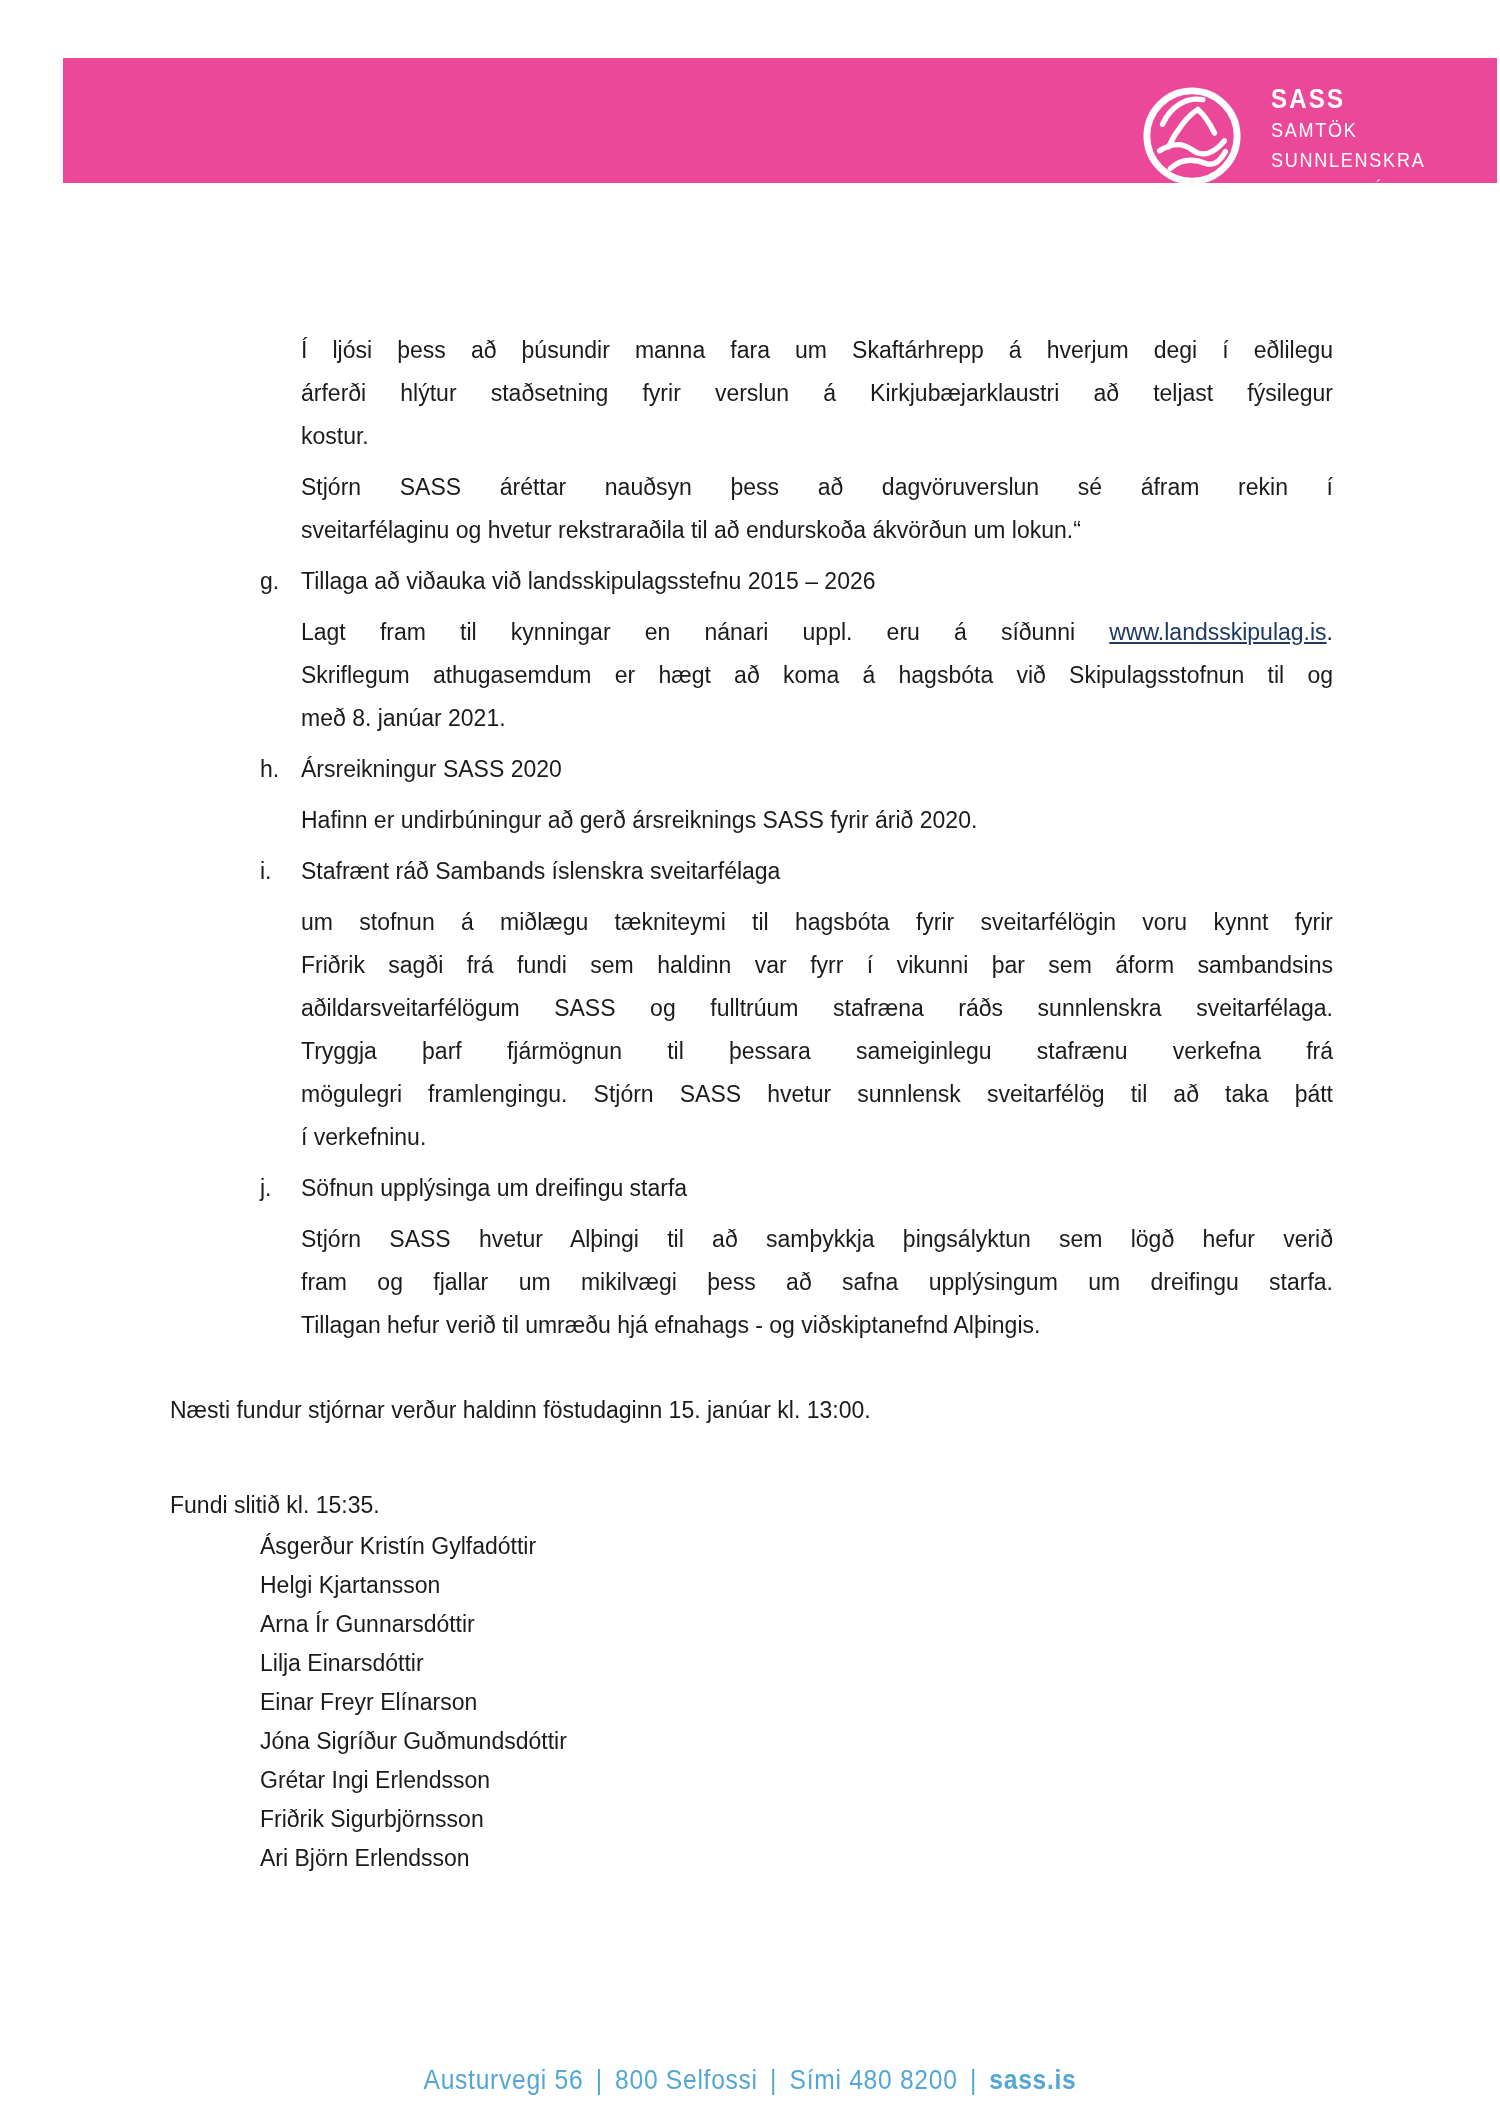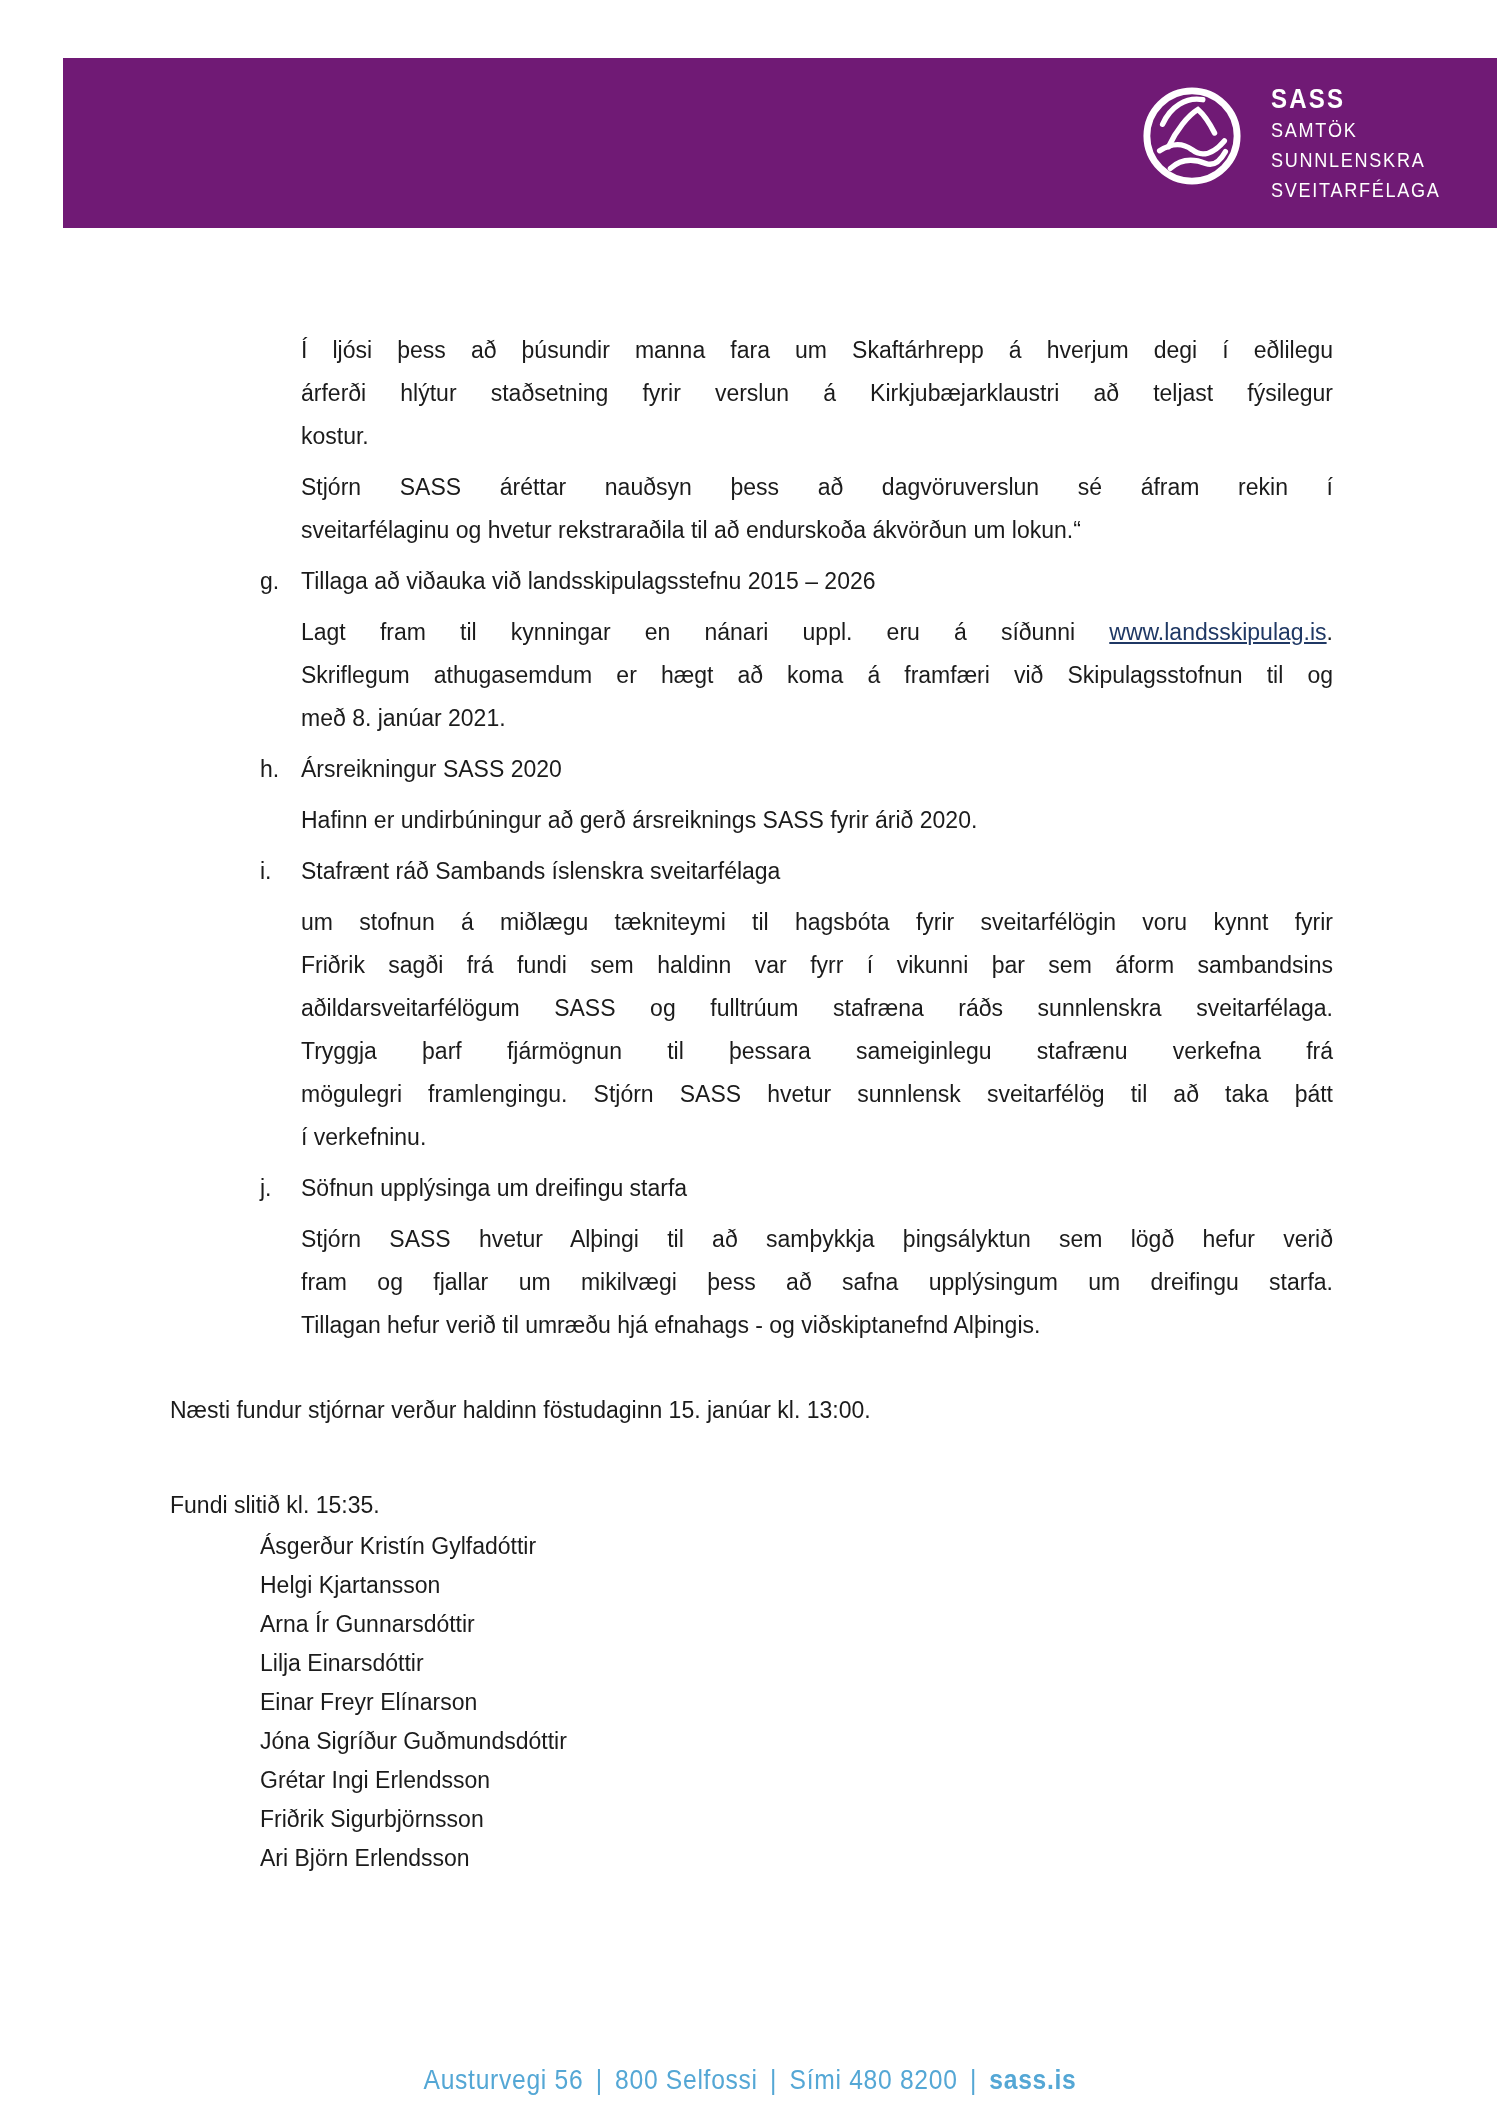--- a/index.html
+++ b/index.html
@@ -10,22 +10,22 @@
     background: #ffffff;
     font-family: "Liberation Sans", sans-serif;
     color: #1b1b1b;
     overflow: hidden;
   }
 
   
   .header {
     position: absolute;
     left: 63px; top: 58px;
-    width: 1434px; height: 170px;
-    background: #701a75;
+    width: 1434px; height: 125px;
+    background: #ec4899;
   }
   .logo-block {
     position: absolute;
     left: 1078px; top: 25px;
     display: flex;
     align-items: flex-start;
   }
   .logo-mark { width: 102px; height: 106px; flex-shrink: 0; }
   .logo-text {
     margin-left: 28px;
@@ -114,21 +114,21 @@
       <div class="line">Stjórn SASS áréttar nauðsyn þess að dagvöruverslun sé áfram rekin í</div>
       <div class="line last">sveitarfélaginu og hvetur rekstraraðila til að endurskoða ákvörðun um lokun.“</div>
     </div>
 
     <div class="item-row">
       <span class="item-letter">g.</span>
       <span>Tillaga að viðauka við landsskipulagsstefnu 2015 – 2026</span>
     </div>
     <div class="para">
       <div class="line"><span>Lagt fram til kynningar en nánari uppl. eru á síðunni</span> <a class="doc-link" href="#">www.landsskipulag.is</a><span>.</span></div>
-      <div class="line">Skriflegum athugasemdum er hægt að koma á framfæri við Skipulagsstofnun til og</div>
+      <div class="line">Skriflegum athugasemdum er hægt að koma á hagsbóta við Skipulagsstofnun til og</div>
       <div class="line last">með 8. janúar 2021.</div>
     </div>
 
     <div class="item-row">
       <span class="item-letter">h.</span>
       <span>Ársreikningur SASS 2020</span>
     </div>
     <div class="para">
       <div class="line last">Hafinn er undirbúningur að gerð ársreiknings SASS fyrir árið 2020.</div>
     </div>

